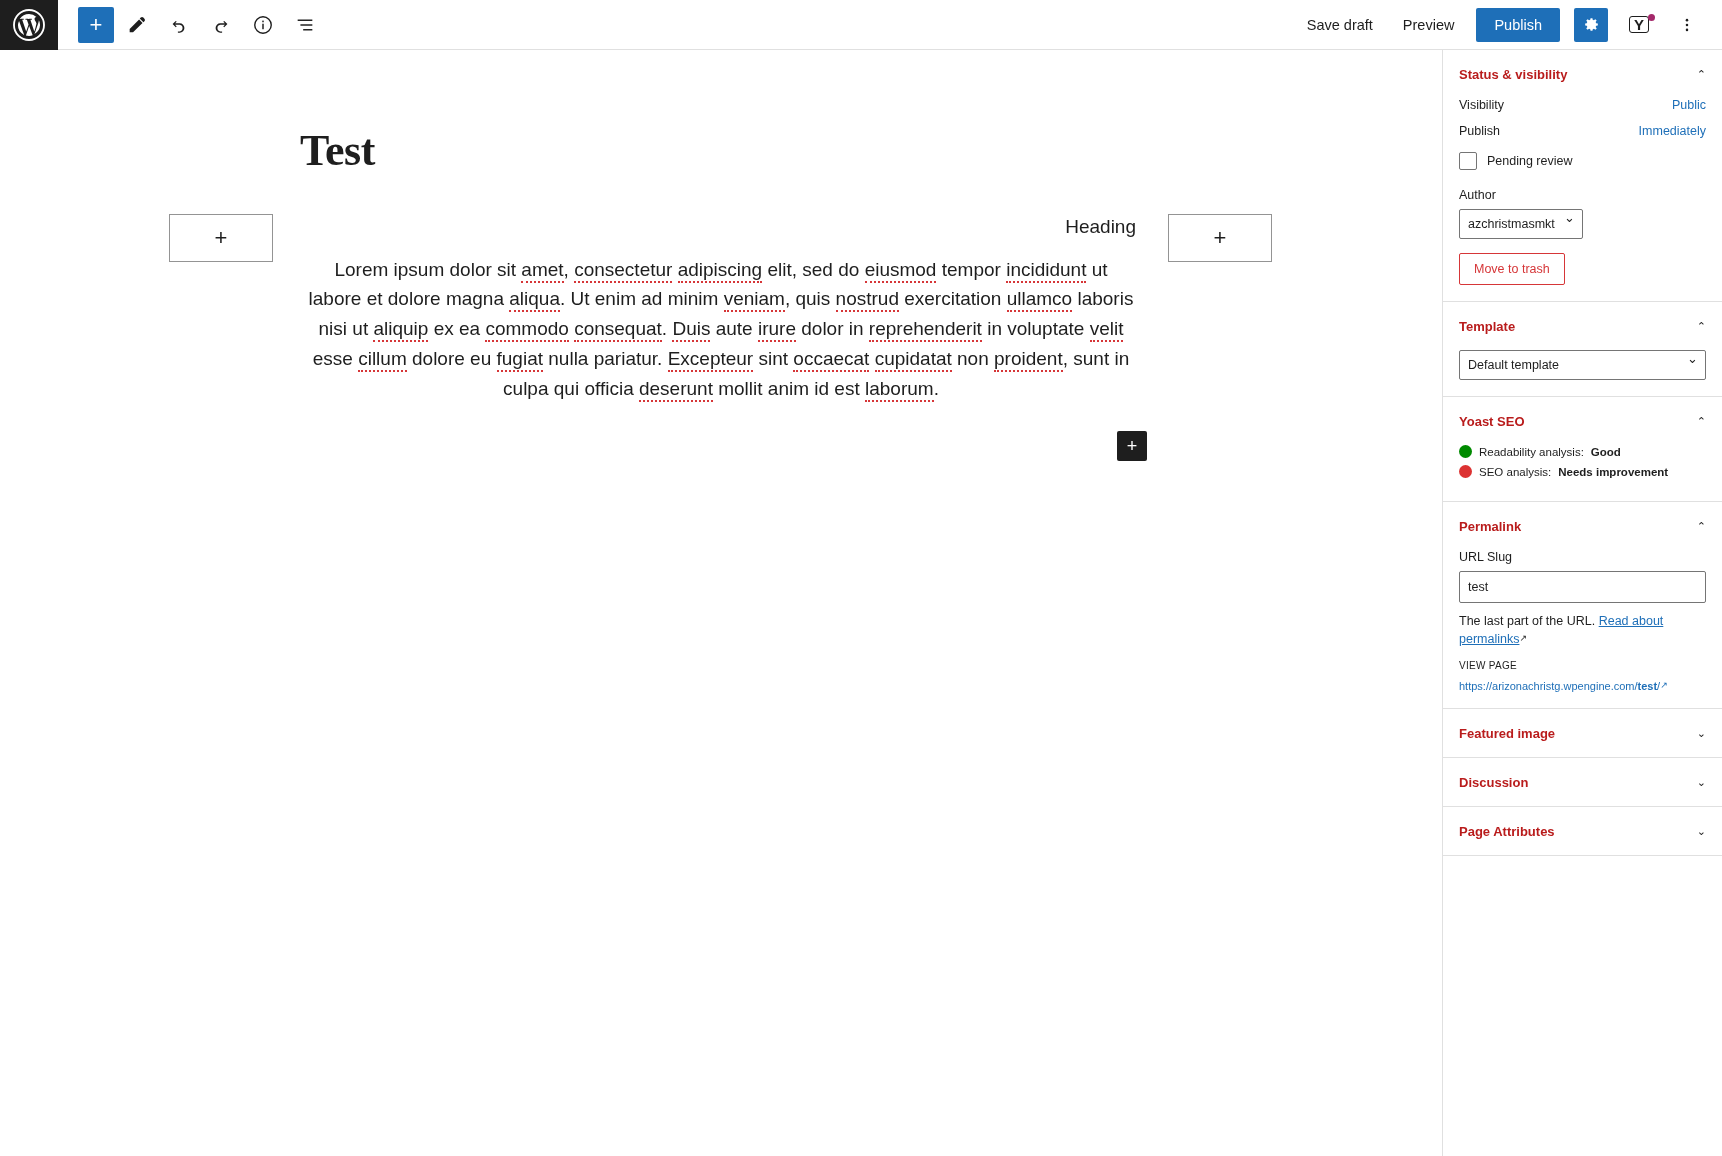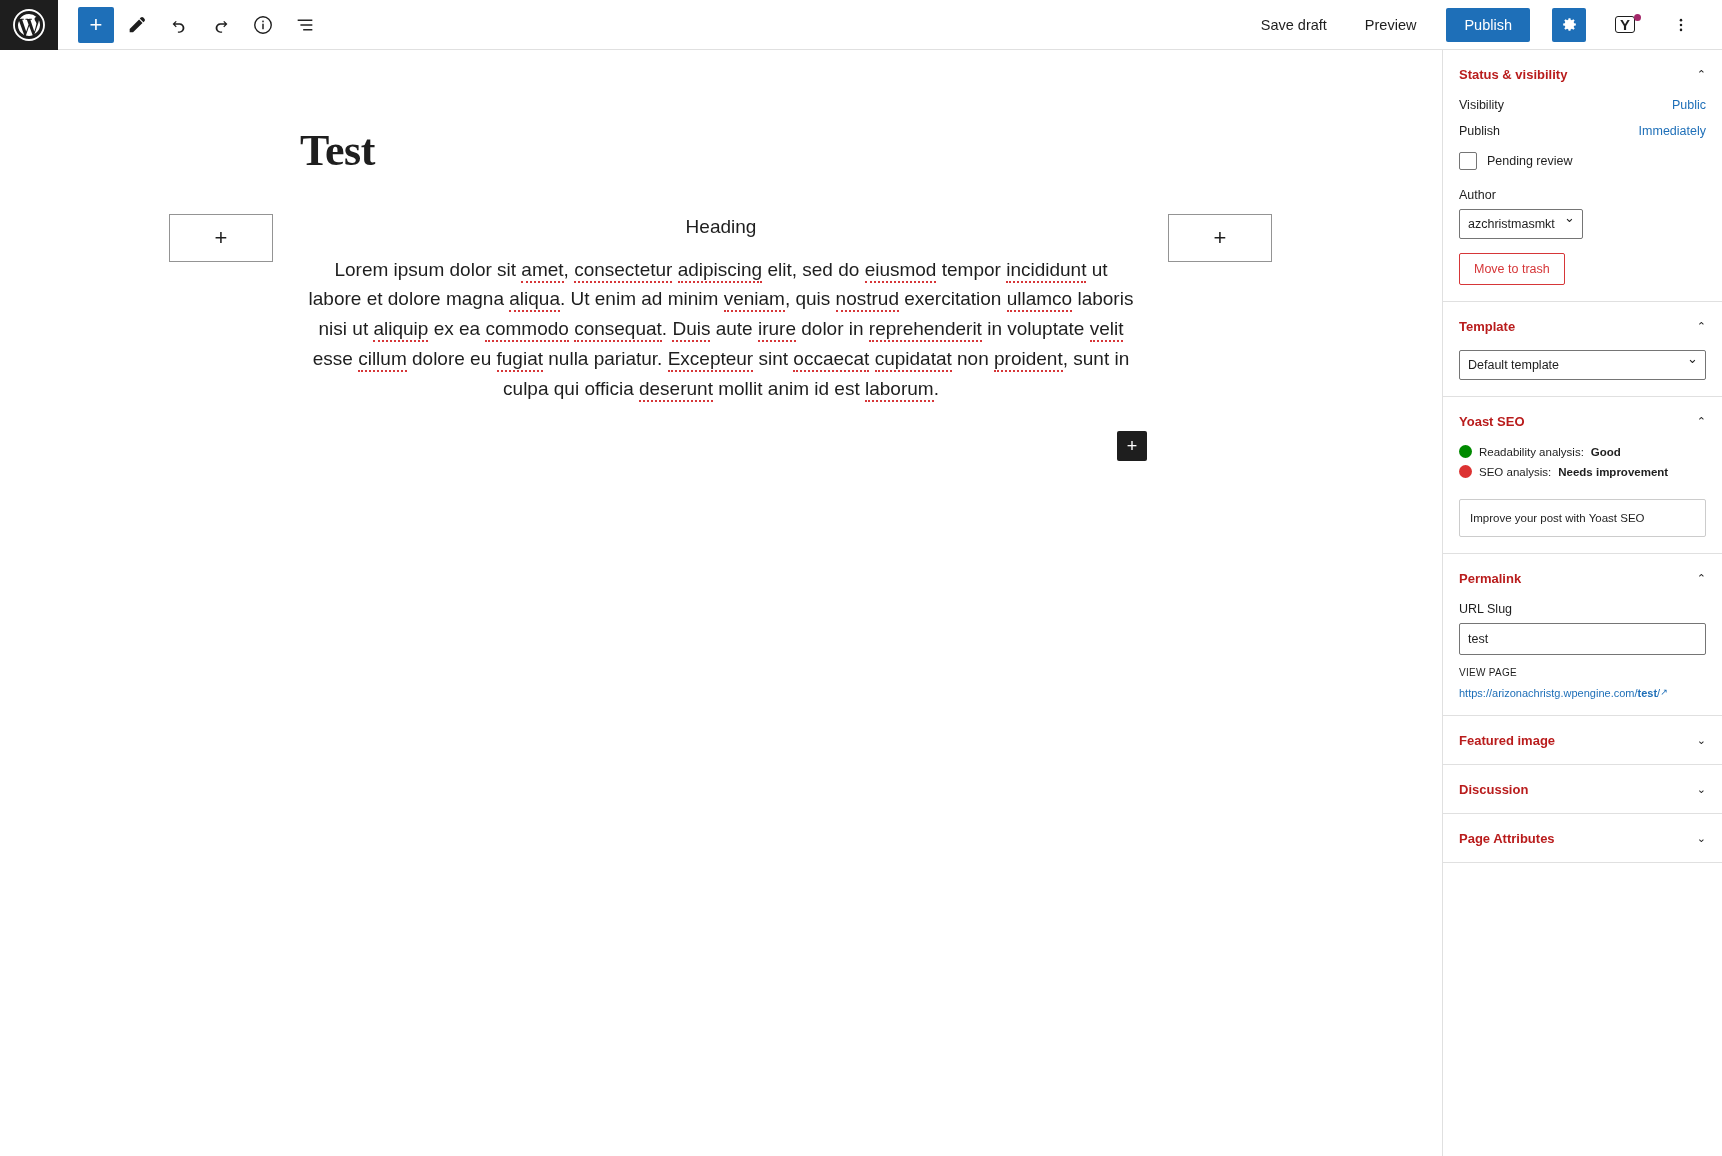--- a/index.html
+++ b/index.html
@@ -38,21 +38,21 @@
     border-radius: 2px;
     color: #1e1e1e;
   }
   .tb-add {
     width: 36px; height: 36px; background: #1e1e1e; color: #fff;
     border-radius: 2px; display: flex; align-items: center; justify-content: center;
     cursor: pointer; border: none; font-size: 22px; line-height: 1;
   }
   .tb-add.blue { background: #1e6fb8; }
   .tb-spacer { flex: 1; }
-  .tb-right { display: flex; align-items: center; gap: 22px; padding-right: 24px; }
+  .tb-right { display: flex; align-items: center; gap: 14px; padding-right: 18px; }
   .link-btn {
     background: transparent; border: none; cursor: pointer;
     font-size: 14.5px; color: #1e1e1e; padding: 6px 8px;
   }
   .publish-btn {
     background: #1e6fb8; color: #fff; border: none; cursor: pointer;
     font-size: 14.5px; padding: 9px 18px; border-radius: 2px;
   }
   .icon-sq {
     width: 34px; height: 34px; border-radius: 2px;
@@ -88,21 +88,21 @@
     background: #fff;
     display: flex; align-items: center; justify-content: center;
     font-size: 22px; color: #1e1e1e; cursor: pointer;
   }
   .ph-left  { left: 169px;  top: 0; }
   .ph-right { left: 1168px; top: 0; }
   .block-col {
     width: 830px; margin: 0 auto; text-align: center;
   }
   .blk-heading {
-    font-size: 19px; color: #1e1e1e; margin: 16px 0 14px 0; line-height: 1.4;
+    font-size: 19px; color: #1e1e1e; margin: 16px 0 14px 0; line-height: 1.4; text-align: right;
   }
   .blk-para {
     font-size: 19px; line-height: 1.57; color: #1e1e1e; margin: 0;
     text-align: center;
   }
   .blk-para .sp { border-bottom: 2px dotted #d63638; padding-bottom: 1px; }
   .inserter-dark {
     position: absolute;
     left: 1117px; top: 217px;
     width: 30px; height: 30px;
@@ -350,30 +350,33 @@
           <div class="yoast-line">
             <span class="bullet" style="background:#008a00"></span>
             <span>Readability analysis:</span>
             <b>Good</b>
           </div>
           <div class="yoast-line">
             <span class="bullet" style="background:#dc3232"></span>
             <span>SEO analysis:</span>
             <b>Needs improvement</b>
           </div>
-          <button class="yoast-cta">Improve your post with Yoast SEO</button>
         </div>
 
         <div class="panel">
           <div class="panel-head">
             <span class="panel-title">Permalink</span>
             <span class="chev">⌃</span>
           </div>
           <span class="field-label">URL Slug</span>
           <input class="text-input" value="test" style="">
+          <div class="help">
+            <span>The last part of the URL.</span>
+            <a class="ext-link">Read about permalinks</a><span class="ext-glyph">↗</span>
+          </div>
           <div class="viewpage-label">VIEW PAGE</div>
           <div class="viewpage-url">
             <span>https://arizonachristg.wpengine.com/</span><b>test</b><span>/</span><span class="ext-glyph">↗</span>
           </div>
         </div>
 
         <div class="panel collapsed">
           <div class="panel-head">
             <span class="panel-title">Featured image</span>
             <span class="chev">⌄</span>

